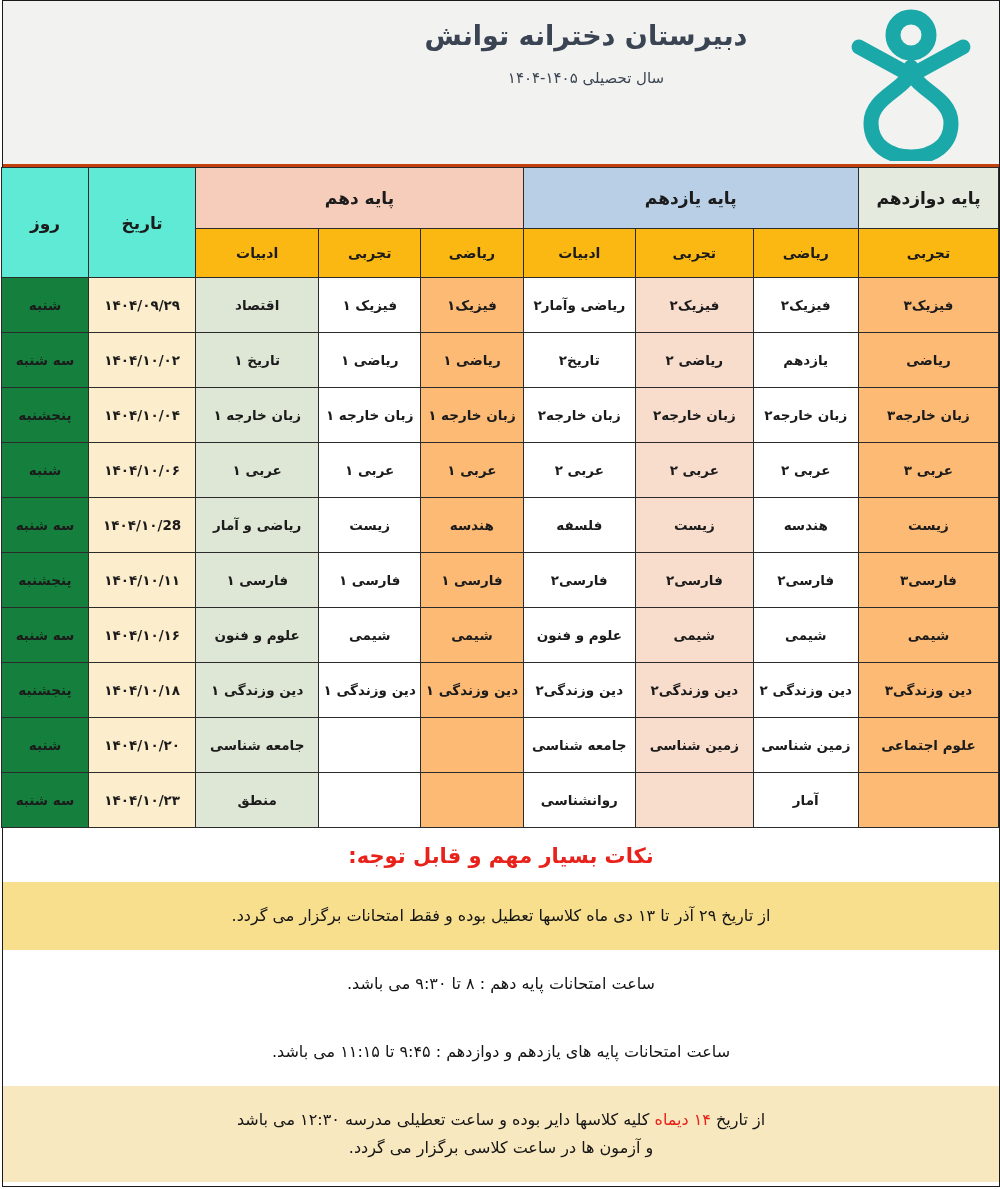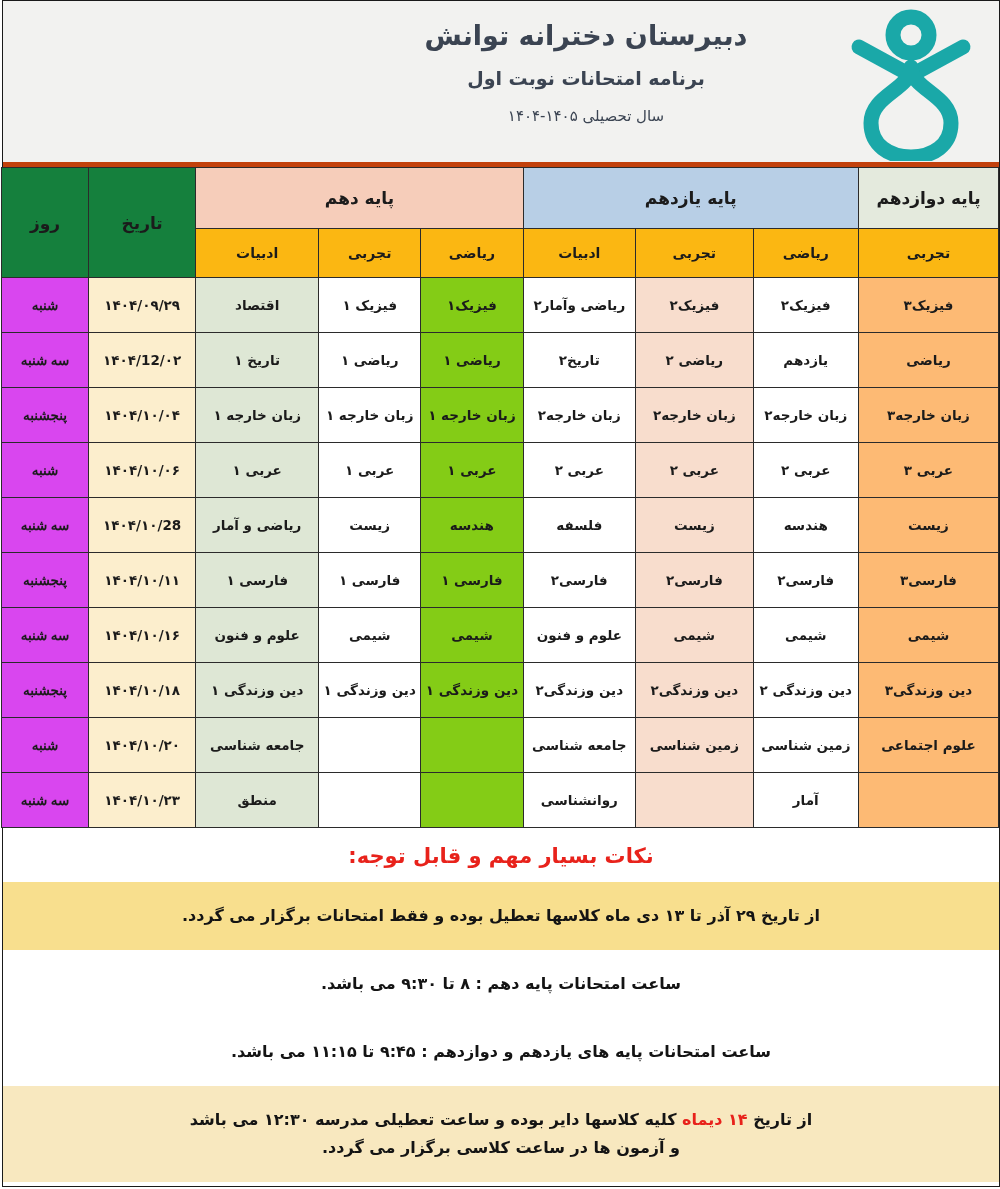--- a/index.html
+++ b/index.html
@@ -25,21 +25,21 @@
     display: flex;
     flex-direction: column;
   }
 
   
   .header {
     height: 166px;
     background: #f2f2f0;
     position: relative;
     flex: 0 0 auto;
-    border-bottom: 5px solid #c2410c;
+    border-bottom: 3px solid #c2410c;
     box-sizing: border-box;
   }
   .logo {
     position: absolute;
     right: 22px;
     top: 8px;
     width: 132px;
     height: 152px;
   }
   .titles {
@@ -87,28 +87,28 @@
     color: #1b1b1b;
     padding: 0 2px;
   }
   tr.grp th { height: 60px; font-size: 17px; }
   tr.sub th { height: 48px; font-size: 14px; background: #fbb712; }
   tr.datarow td { height: 54px; }
 
   th.g12   { background: #e4eadd; }
   th.g11   { background: #b8cfe6; }
   th.g10   { background: #f6cdba; }
-  th.dayh, th.dateh { background: #15803d; }
+  th.dayh, th.dateh { background: #5eead4; }
 
   
-  .c-day    { background: #d946ef; font-family: Liberation Serif, serif; }
+  .c-day    { background: #15803d; }
   .c-date   { background: #fceecd; }
   .c-10adab { background: #dee7d5; }
   .c-10taj  { background: #ffffff; }
-  .c-10riaz { background: #84cc16; }
+  .c-10riaz { background: #fdba74; }
   .c-11adab { background: #ffffff; }
   .c-11taj  { background: #f8ddcd; }
   .c-11riaz { background: #ffffff; }
   .c-12taj  { background: #fdba74; }
 
   
   .notes {
     flex: 1 1 auto;
     display: flex;
     flex-direction: column;
@@ -117,21 +117,21 @@
   .notes-head {
     text-align: center;
     color: #e8221b;
     font-size: 21px;
     font-weight: bold;
     padding: 16px 0 14px 0;
   }
   .note {
     text-align: center;
     font-size: 16px;
-    font-weight: bold;
+    font-weight: normal;
     color: #141414;
     line-height: 1.75;
     padding: 20px 14px;
   }
   .note.hl { background: #f8df8e; }
   .note.hl2 { background: #f8e8bf; }
   .note .accent { color: #e8221b; }
 </style>
 </head>
 <body>
@@ -144,21 +144,20 @@
         <g fill="none" stroke="#1aa8a8" stroke-width="15" stroke-linecap="round">
           <circle cx="66" cy="26" r="18"></circle>
           <path d="M14 38 L58 62"></path>
           <path d="M118 38 L74 62"></path>
         </g>
         <path d="M66 58 C 66 80, 26 86, 26 114 C 26 136, 44 148, 66 148 C 88 148, 106 136, 106 114 C 106 86, 66 80, 66 58 Z" fill="none" stroke="#1aa8a8" stroke-width="15" stroke-linejoin="round"></path>
       </svg>
     </div>
     <div class="titles">
       <div class="title-main">دبیرستان دخترانه توانش</div>
-      <div class="title-sub">برنامه امتحانات نوبت اول</div>
       <div class="title-year">سال تحصیلی ۱۴۰۵-۱۴۰۴</div>
     </div>
   </div>
 
   <div class="tablewrap">
     <table class="sched">
       <colgroup>
         <col style="width:137px">
           <col style="width:103px">
           <col style="width:115px">
@@ -200,21 +199,21 @@
             <td class="c-day">شنبه</td>
           </tr>
           <tr class="datarow">
             <td class="c-12taj">ریاضی</td>
             <td class="c-11riaz">یازدهم</td>
             <td class="c-11taj">ریاضی ۲</td>
             <td class="c-11adab">تاریخ۲</td>
             <td class="c-10riaz">ریاضی ۱</td>
             <td class="c-10taj">ریاضی ۱</td>
             <td class="c-10adab">تاریخ ۱</td>
-            <td class="c-date">۱۴۰۴/12/۰۲</td>
+            <td class="c-date">۱۴۰۴/۱۰/۰۲</td>
             <td class="c-day">سه شنبه</td>
           </tr>
           <tr class="datarow">
             <td class="c-12taj">زبان خارجه۳</td>
             <td class="c-11riaz">زبان خارجه۲</td>
             <td class="c-11taj">زبان خارجه۲</td>
             <td class="c-11adab">زبان خارجه۲</td>
             <td class="c-10riaz">زبان خارجه ۱</td>
             <td class="c-10taj">زبان خارجه ۱</td>
             <td class="c-10adab">زبان خارجه ۱</td>

